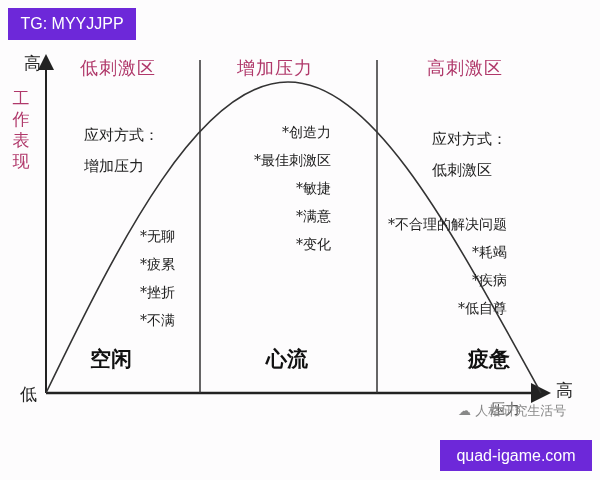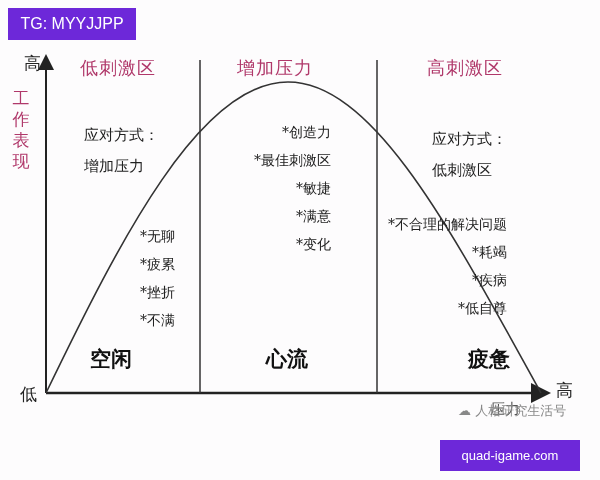--- a/index.html
+++ b/index.html
@@ -1,20 +1,20 @@
 <!DOCTYPE html>
 <html><head>
 <meta charset="utf-8">
 <style>
   html, body { margin:0; padding:0; }
   body { width:600px; height:480px; background:#fdfcfd; position:relative; overflow:hidden;
          font-family:"DejaVu Serif", serif; color:#222; }
   .tag { position:absolute; background:#6d28d9; color:#fff; font-family:"Liberation Sans", sans-serif; }
   .tag-top { left:8px; top:8px; width:128px; height:32px; font-size:16px; line-height:32px; text-align:center; }
-  .tag-bottom { left:440px; top:440px; width:140px; height:31px; font-size:13px; line-height:31px; text-align:center; }
+  .tag-bottom { left:440px; top:440px; width:152px; height:31px; font-size:16px; line-height:31px; text-align:center; }
   .zone-title { position:absolute; top:56px; font-size:18px; color:#b0386a; letter-spacing:1px; }
   .axis-label { position:absolute; font-size:17px; color:#222; }
   .ylabel { position:absolute; left:11px; top:88px; width:20px; font-size:17px; color:#b0386a; line-height:21px; text-align:center; }
   .strategy { position:absolute; font-size:15px; color:#222; }
   .strategy .act { display:block; margin-top:12px; }
   .items { position:absolute; font-size:14px; color:#222; margin:0; padding:0; list-style:none; }
   .items li { height:28px;text-align:right; }
   .state { position:absolute; top:345px; font-family:"DejaVu Sans", sans-serif; font-weight:bold; font-size:21px; color:#111; }
   .watermark { position:absolute; left:458px; top:402px; font-family:"DejaVu Sans", sans-serif; font-size:13px; color:#888; }
   svg.diagram { position:absolute; left:0; top:0; }

